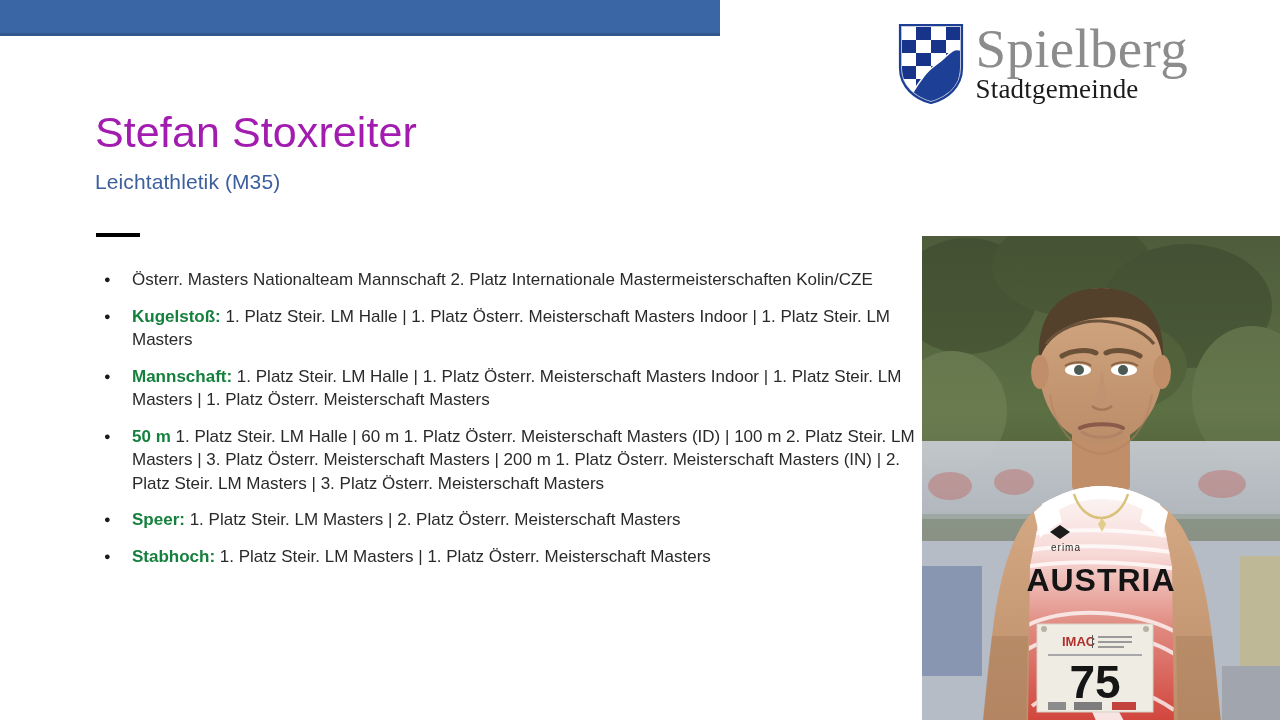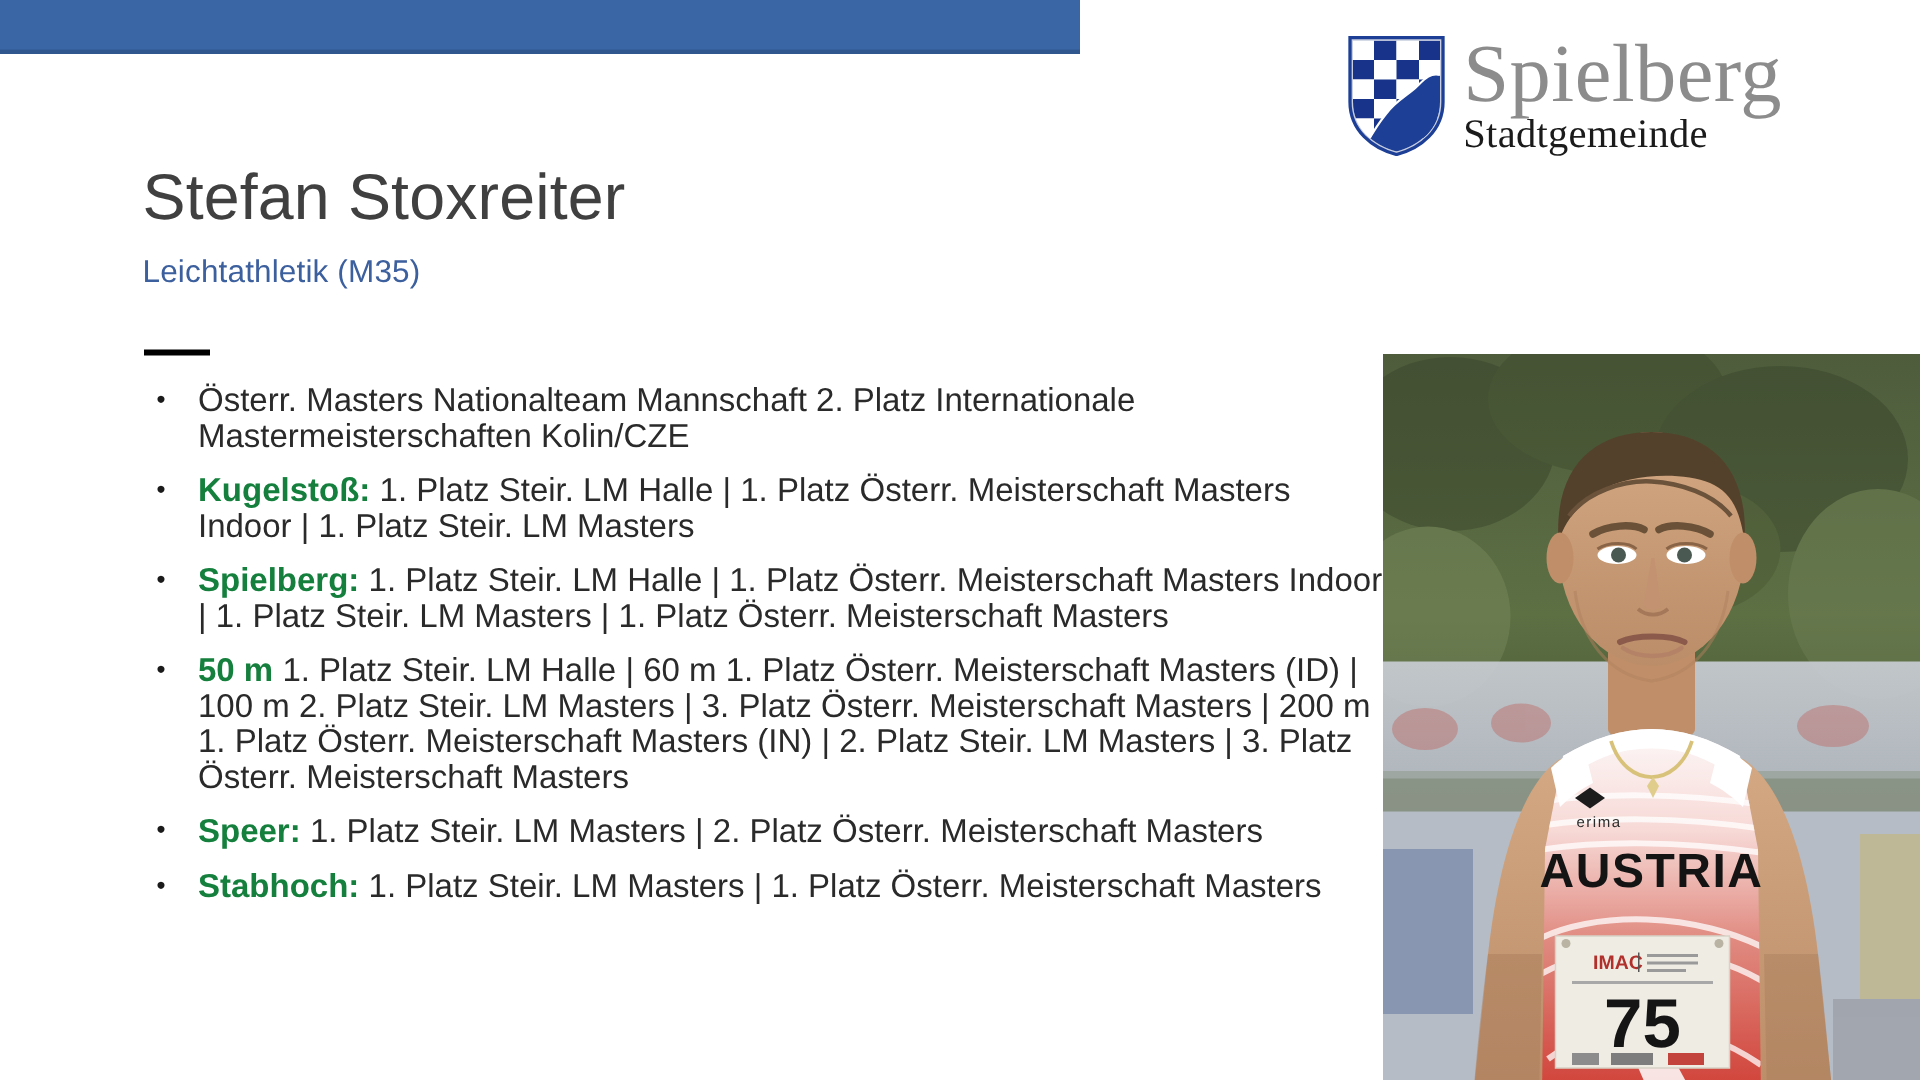--- a/index.html
+++ b/index.html
@@ -61,21 +61,21 @@
     letter-spacing: .3px;
   }
 
   
   #title {
     position: absolute;
     left: 95px;
     top: 108px;
     font-size: 43px;
     font-weight: 400;
-    color: #404040;
+    color: #a21caf;
     letter-spacing: .1px;
     white-space: nowrap;
   }
   #subtitle {
     position: absolute;
     left: 95px;
     top: 170px;
     font-size: 21px;
     font-weight: 400;
     color: #3c5f9e;
@@ -98,23 +98,24 @@
     top: 255px;
     width: 828px;
     list-style: none;
     margin: 0;
     padding: 0;
   }
   #achievements li {
     position: relative;
     padding-left: 37px;
     margin-bottom: 13px;
-    font-size: 22px;
+    font-size: 17px;
     line-height: 23.5px;
     color: #2a2a2a;
+    margin-top: 13px;
   }
   #achievements li:before {
     content: "\25CF";
     position: absolute;
     left: 9px;
     top: -1px;
     font-size: 11px;
     line-height: 25px;
     color: #1a1a1a;
   }
@@ -188,21 +189,21 @@
   </div>
 </div>
 
 <div id="title">Stefan Stoxreiter</div>
 <div id="subtitle">Leichtathletik (M35)</div>
 <div id="title-rule"></div>
 
 <ul id="achievements">
     <li><span>Österr. Masters Nationalteam Mannschaft 2. Platz Internationale Mastermeisterschaften Kolin/CZE</span></li>
     <li><b>Kugelstoß:</b> <span>1. Platz Steir. LM Halle | 1. Platz Österr. Meisterschaft Masters Indoor | 1. Platz Steir. LM Masters</span></li>
-    <li><b>Spielberg:</b> <span>1. Platz Steir. LM Halle | 1. Platz Österr. Meisterschaft Masters Indoor | 1. Platz Steir. LM Masters | 1. Platz Österr. Meisterschaft Masters</span></li>
+    <li><b>Mannschaft:</b> <span>1. Platz Steir. LM Halle | 1. Platz Österr. Meisterschaft Masters Indoor | 1. Platz Steir. LM Masters | 1. Platz Österr. Meisterschaft Masters</span></li>
     <li><b>50 m</b> <span>1. Platz Steir. LM Halle | 60 m 1. Platz Österr. Meisterschaft Masters (ID) | 100 m 2. Platz Steir. LM Masters | 3. Platz Österr. Meisterschaft Masters | 200 m 1. Platz Österr. Meisterschaft Masters (IN) | 2. Platz Steir. LM Masters | 3. Platz Österr. Meisterschaft Masters</span></li>
     <li><b>Speer:</b> <span>1. Platz Steir. LM Masters  | 2. Platz Österr. Meisterschaft Masters</span></li>
     <li><b>Stabhoch:</b> <span>1. Platz Steir. LM Masters | 1. Platz Österr. Meisterschaft Masters</span></li>
   </ul>
 
 <div id="photo">
   <svg width="358" height="496" viewBox="0 0 358 496">
     <defs>
       <linearGradient id="bgTree" x1="0" y1="0" x2="0" y2="1">
         <stop offset="0%" stop-color="#4e5c3c"></stop>

